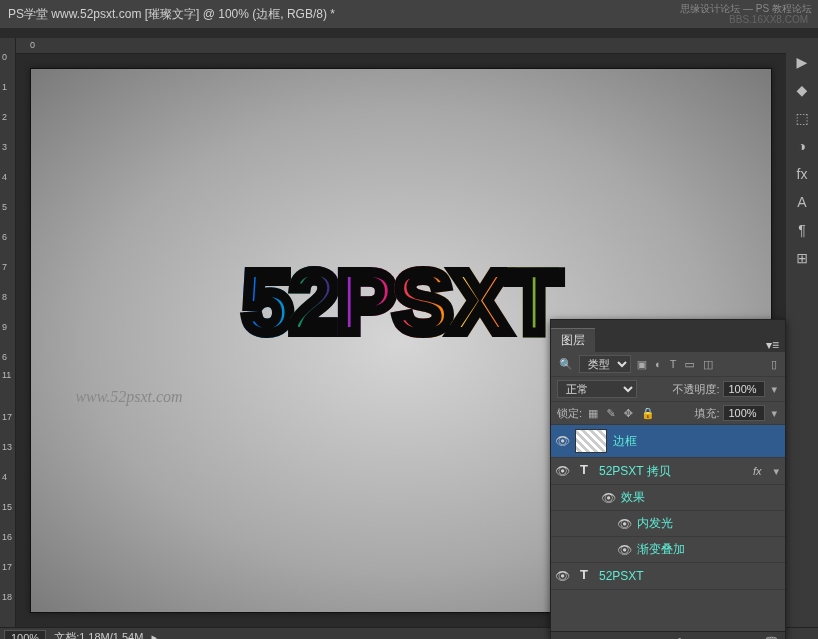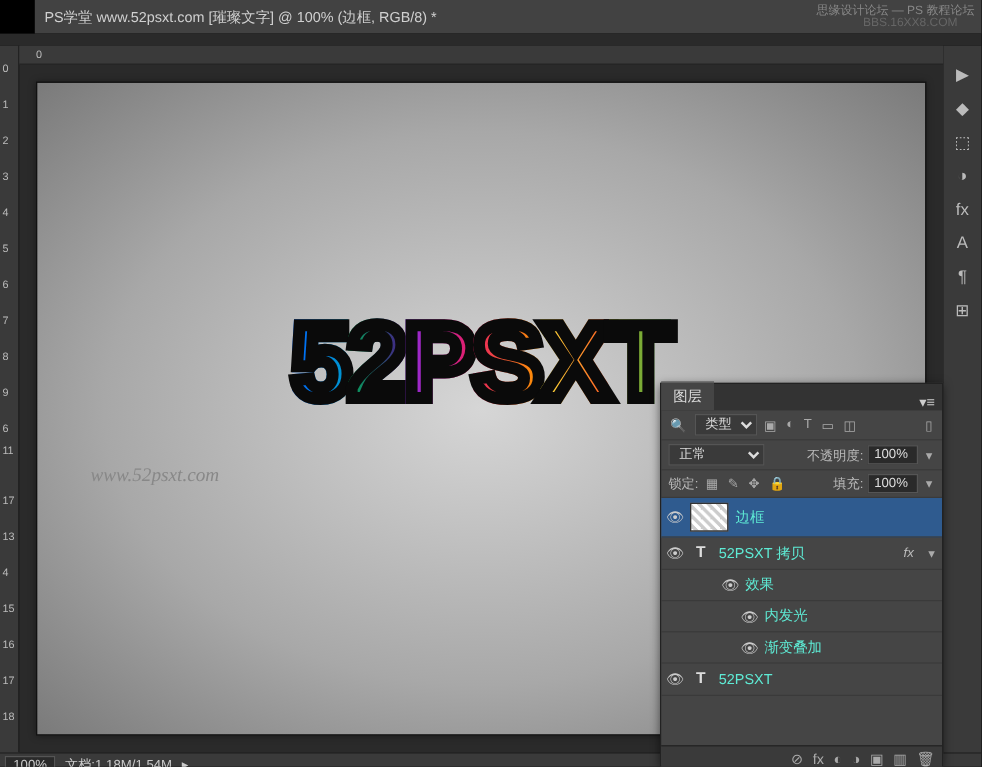--- a/index.html
+++ b/index.html
@@ -1,20 +1,20 @@
 <!DOCTYPE html>
 <html><head>
 <meta charset="utf-8">
 <style>
 * { margin: 0; padding: 0; box-sizing: border-box; font-family: "Microsoft YaHei", sans-serif; }
 body { background: #000; width: 818px; height: 639px; overflow: hidden; position: relative; }
 
-.titlebar { background: #424242; color: #d0d0d0; font-size: 12px; padding: 14px 8px; height: 20px; display: flex; align-items: center; margin-left: 29px; }
+.titlebar { background: #424242; color: #d0d0d0; font-size: 12px; padding: 14px 8px; height: 20px; display: flex; align-items: center; }
 .watermark-tr { position: absolute; top: 2px; right: 6px; color: #888; font-size: 10px; }
-.watermark-tr2 { position: absolute; top: 14px; right: 20px; color: #666; font-size: 10px; margin-left: 24px; }
+.watermark-tr2 { position: absolute; top: 14px; right: 10px; color: #666; font-size: 10px; margin-left: 24px; }
 
 .tab-bar { background: #2a2a2a; height: 10px; }
 
 .main-area { display: flex; height: calc(100% - 50px); }
 
 .left-ruler { background: #3a3a3a; width: 16px; border-right: 1px solid #222; position: relative; }
 .left-ruler .tick { position: absolute; left: 2px; color: #bbb; font-size: 9px; writing-mode: horizontal-tb; }
 
 .canvas-wrap { flex: 1; display: flex; flex-direction: column; background: #2a2a2a; position: relative; }
 .top-ruler { height: 16px; background: #3a3a3a; border-bottom: 1px solid #222; position: relative; }
@@ -35,21 +35,21 @@
 .wm-canvas { position: absolute; bottom: 38%; left: 6%; color: #888; font-style: italic; font-size: 16px; font-family: serif; }
 
 .right-tools { width: 32px; background: #3a3a3a; display: flex; flex-direction: column; gap: 12px; padding: 16px 4px; align-items: center; }
 .right-tools .tool { color: #bbb; font-size: 14px; cursor: pointer; }
 
 .status-bar { height: 20px; background: #3a3a3a; display: flex; align-items: center; color: #ccc; font-size: 11px; padding: 0 4px; gap: 8px; border-top: 1px solid #222; }
 .zoom-box { background: #2a2a2a; padding: 1px 6px; border: 1px solid #555; }
 
 
 .layers-panel { position: absolute; right: 32px; bottom: 0; width: 236px; height: 320px; background: #454545; border: 1px solid #222; box-shadow: 0 2px 8px rgba(0,0,0,0.6); }
-.panel-tabbar { display: flex; background: #333; height: 22px; align-items: flex-end; }
+.panel-tabbar { display: flex; background: #333; height: 32px; align-items: flex-end; }
 .panel-tab { background: #454545; color: #ddd; padding: 3px 10px; font-size: 12px; border-top: 1px solid #666; }
 .panel-menu { margin-left: auto; color: #ccc; padding: 0 6px; cursor: pointer; font-size: 12px; }
 
 .panel-row { display: flex; align-items: center; padding: 3px 6px; gap: 4px; border-bottom: 1px solid #3a3a3a; }
 .panel-row select, .panel-row .sel { background: #3a3a3a; color: #ddd; border: 1px solid #555; font-size: 11px; padding: 1px 4px; }
 .panel-row .lbl { color: #bbb; font-size: 11px; }
 .spacer { flex: 1; }
 .mini-icon { color: #aaa; font-size: 11px; cursor: pointer; padding: 0 2px; }
 .pct-box { background: #2a2a2a; color: #ddd; border: 1px solid #555; font-size: 11px; padding: 1px 4px; width: 42px; }
 

